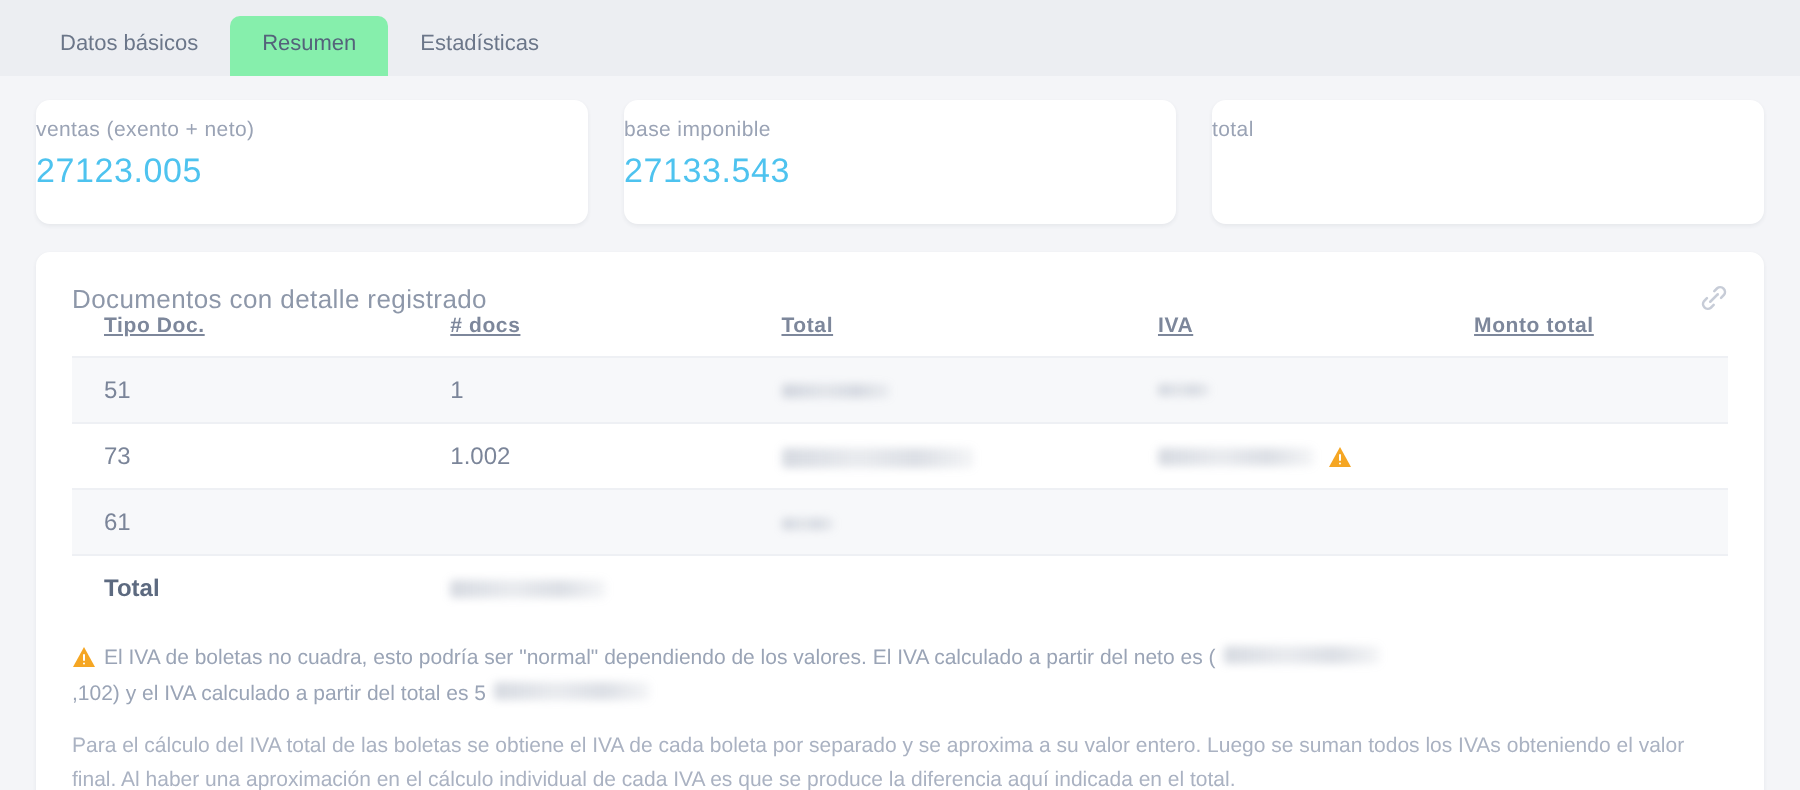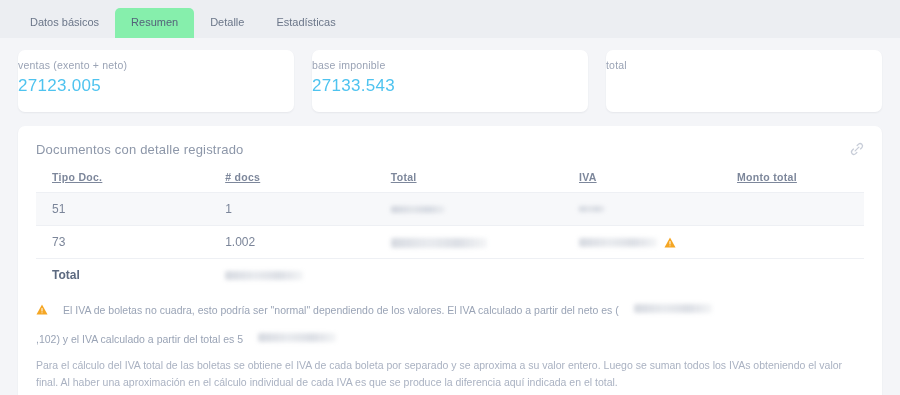--- a/index.html
+++ b/index.html
@@ -114,21 +114,20 @@
     box-shadow: 0 1px 2px rgba(40,50,70,0.07);
     padding: 16px 18px 16px 18px;
     box-sizing: border-box;
     position: relative;
     min-height: 232px;
   }
   .panel-title {
     font-size: 13px;
     color: #8d97a9;
     letter-spacing: 0.2px;
-    margin-bottom: 14px;
   }
   .link-icon {
     position: absolute;
     top: 14px;
     right: 16px;
     width: 18px;
     height: 18px;
     cursor: pointer;
     opacity: 0.55;
   }
@@ -203,21 +202,21 @@
   .warn-tri {
     width: 12px;
     height: 11px;
     flex: none;
   }
 
   
   .note-warning {
     display: flex;
     align-items: flex-start;
-    gap: 15px;
+    gap: 4px;
     font-size: 10.5px;
     color: #9aa4b6;
     line-height: 1.35;
     margin-top: 12px;
     flex-wrap: wrap;
   }
   .note-warning .warn-tri { margin-top: 1px; }
   .note-text-inline { display: inline; }
   .note-paragraph {
     font-size: 10.5px;
@@ -226,21 +225,20 @@
     margin-top: 11px;
     max-width: 856px;
   }
 </style>
 </head>
 <body>
 
 <div class="tabbar">
   <div class="tab">Datos básicos</div>
   <div class="tab active">Resumen</div>
-  <div class="tab">Detalle</div>
   <div class="tab">Estadísticas</div>
   <div class="tabbar-filler"></div>
 </div>
 
 <div class="page">
 
   <div class="cards">
 
     <div class="card">
       <div class="card-label">ventas (exento + neto)</div>
@@ -305,20 +303,27 @@
               <svg class="warn-tri" viewBox="0 0 24 22">
                 <path d="M12 1 L23 21 L1 21 Z" fill="#f5a623"></path>
                 <rect x="11" y="8" width="2" height="7" fill="#ffffff" rx="1"></rect>
                 <rect x="11" y="16.5" width="2" height="2" fill="#ffffff" rx="1"></rect>
               </svg>
             </span>
           </td>
           <td></td>
         </tr>
 
+        <tr class="striped">
+          <td>61</td>
+          <td></td>
+          <td><span class="blur b-xs"></span></td>
+          <td></td>
+          <td></td>
+        </tr>
 
         <tr class="total-row">
           <td>Total</td>
           <td><span class="blur b-md"></span></td>
           <td></td>
           <td></td>
           <td></td>
         </tr>
 
       </tbody>

